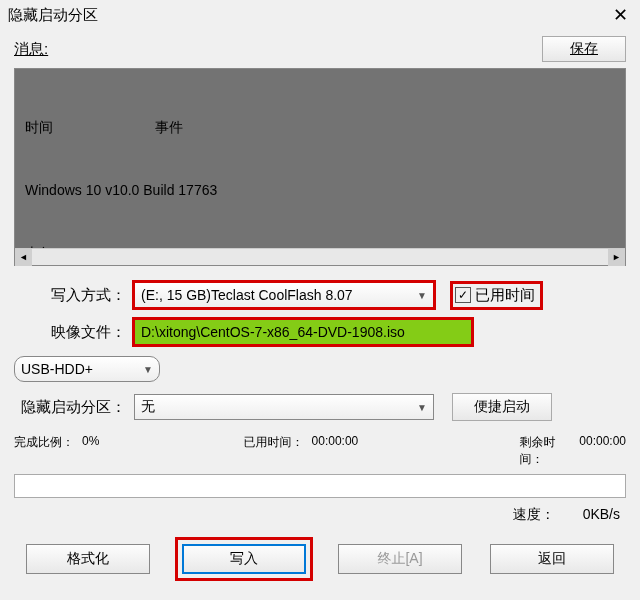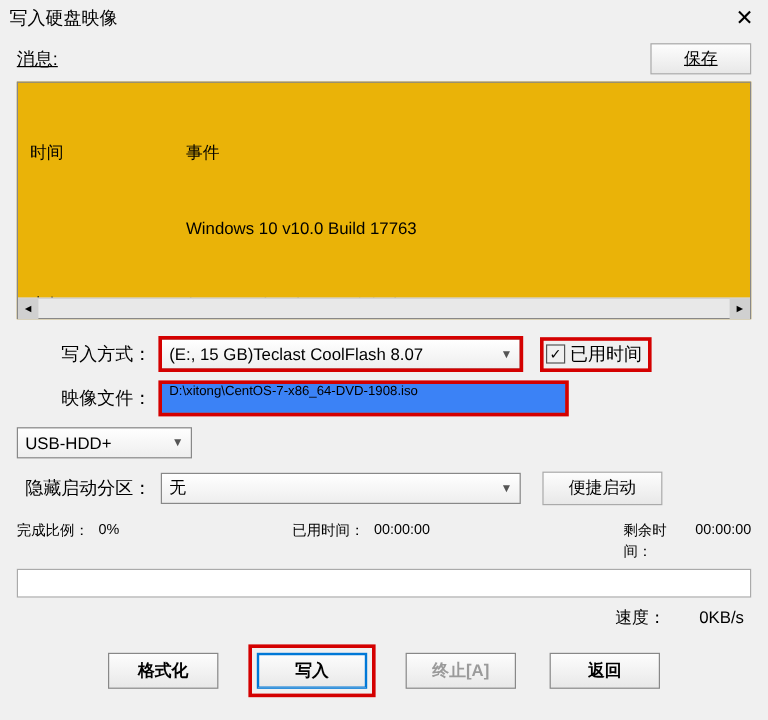--- a/index.html
+++ b/index.html
@@ -2,60 +2,60 @@
 <html><head>
   <meta charset="utf-8">
   <style>
     * { box-sizing: border-box; font-family: "Microsoft YaHei", "SimSun", sans-serif; }
     body { margin: 0; background: #f0f0f0; width: 640px; height: 600px; overflow: hidden; }
     .window { background: #f0f0f0; width: 640px; height: 600px; }
     .titlebar { display: flex; justify-content: space-between; align-items: center; padding: 4px 8px; font-size: 15px; }
     .close-btn { font-size: 18px; cursor: pointer; padding: 0 4px; }
     .msg-row { display: flex; justify-content: space-between; align-items: center; padding: 6px 14px 6px 14px; font-size: 15px; text-decoration: underline; }
     .save-btn { width: 84px; height: 26px; background: linear-gradient(#fdfdfd,#e8e8e8); border: 1px solid #aaa; font-size: 14px; cursor: pointer; }
-    .log-box { margin: 0 14px; border: 1px solid #888; background: #eab308; height: 198px; position: relative; }
+    .log-box { margin: 0 14px; border: 1px solid #888; background: #737373; height: 198px; position: relative; }
     .log-body { padding: 6px 10px; font-family: "Courier New", monospace; font-size: 14px; line-height: 1.5; height: 180px; overflow: hidden; white-space: pre; }
     .log-head { display: flex; }
     .log-time-col { width: 130px; }
-    .log-line { display: flex; }
+    .log-line { display: flex; flex-direction: column; }
     .log-scroll { position: absolute; left: 0; right: 0; bottom: 0; height: 17px; background: #e8e8e8; border-top: 1px solid #ccc; display: flex; justify-content: space-between; align-items: center; }
     .scroll-btn { width: 17px; height: 17px; background: #d0d0d0; font-size: 9px; display: flex; align-items: center; justify-content: center; cursor: pointer; }
     .form { padding: 16px 14px 0 14px; }
     .form-row { display: flex; align-items: center; margin-bottom: 11px; font-size: 15px; }
     .form-label { text-align: right; width: 120px; padding-right: 8px; }
     .combo { border: 1px solid #888; background: linear-gradient(#fff,#eee); height: 26px; display: flex; align-items: center; justify-content: space-between; padding: 0 6px; font-family: "Courier New", monospace; font-size: 14px; cursor: pointer; }
     .combo .arrow { font-size: 10px; color: #555; }
     .drive-combo { width: 300px; }
     .highlight-red { outline: 3px solid #d40000; outline-offset: -1px; }
     .checkbox { display: flex; align-items: center; margin-left: 18px; }
     .checkbox .box { width: 16px; height: 16px; border: 1px solid #555; margin-right: 4px; display: flex; align-items: center; justify-content: center; font-size: 12px; color: #000; }
-    .path-input { border: 1px solid #888; background: #3b82f6; height: 26px; width: 338px; padding: 0 6px; font-family: "Courier New", monospace; font-size: 11px; display: flex; align-items: flex-start; }
-    .mode-combo { width: 146px; }
+    .path-input { border: 1px solid #888; background: #84cc16; height: 26px; width: 338px; padding: 0 6px; font-family: "Courier New", monospace; font-size: 14px; display: flex; align-items: center; }
+    .mode-combo { width: 146px; border-radius: 10px; }
     .hide-combo { width: 300px; }
     .boot-btn { margin-left: 18px; width: 100px; height: 28px; border: 1px solid #aaa; background: linear-gradient(#fdfdfd,#e8e8e8); font-size: 14px; cursor: pointer; }
     .status-row { display: flex; font-size: 12px; padding: 2px 14px 6px 14px; gap: 44px; }
     .status-row > div { display: flex; }
     .sl { margin-right: 8px; }
     .status1 { width: 200px; }
     .status2 { width: 250px; }
     .progress { margin: 0 14px; height: 24px; border: 1px solid #aaa; background: #fff; }
     .speed-row { display: flex; justify-content: flex-end; padding: 8px 20px 0 0; font-size: 14px; }
     .speed-row .lbl { margin-right: 28px; }
     .btn-row { display: flex; justify-content: center; gap: 28px; padding: 16px 0 0 0; align-items: center; }
-    .btn { width: 92px; height: 30px; border: 1px solid #888; background: linear-gradient(#fdfdfd,#e8e8e8); font-size: 14px; cursor: pointer; font-weight: bold; }
+    .btn { width: 124px; height: 30px; border: 1px solid #888; background: linear-gradient(#fdfdfd,#e8e8e8); font-size: 14px; cursor: pointer; }
     .btn.disabled { color: #9a9a9a; cursor: default; }
     .btn.primary { border: 1px solid #0078d7; box-shadow: 0 0 0 1px #0078d7 inset; }
     .write-wrap { outline: 3px solid #d40000; padding: 4px; }
   </style>
 </head>
 <body>
 
 <div class="window">
   <div class="titlebar">
-    <span>写入硬盘映像</span>
+    <span>隐藏启动分区</span>
     <span class="close-btn">✕</span>
   </div>
 
   <div class="msg-row">
     <span>消息:</span>
     <button class="save-btn">保存</button>
   </div>
 
   <div class="log-box">
     <div class="log-body">

